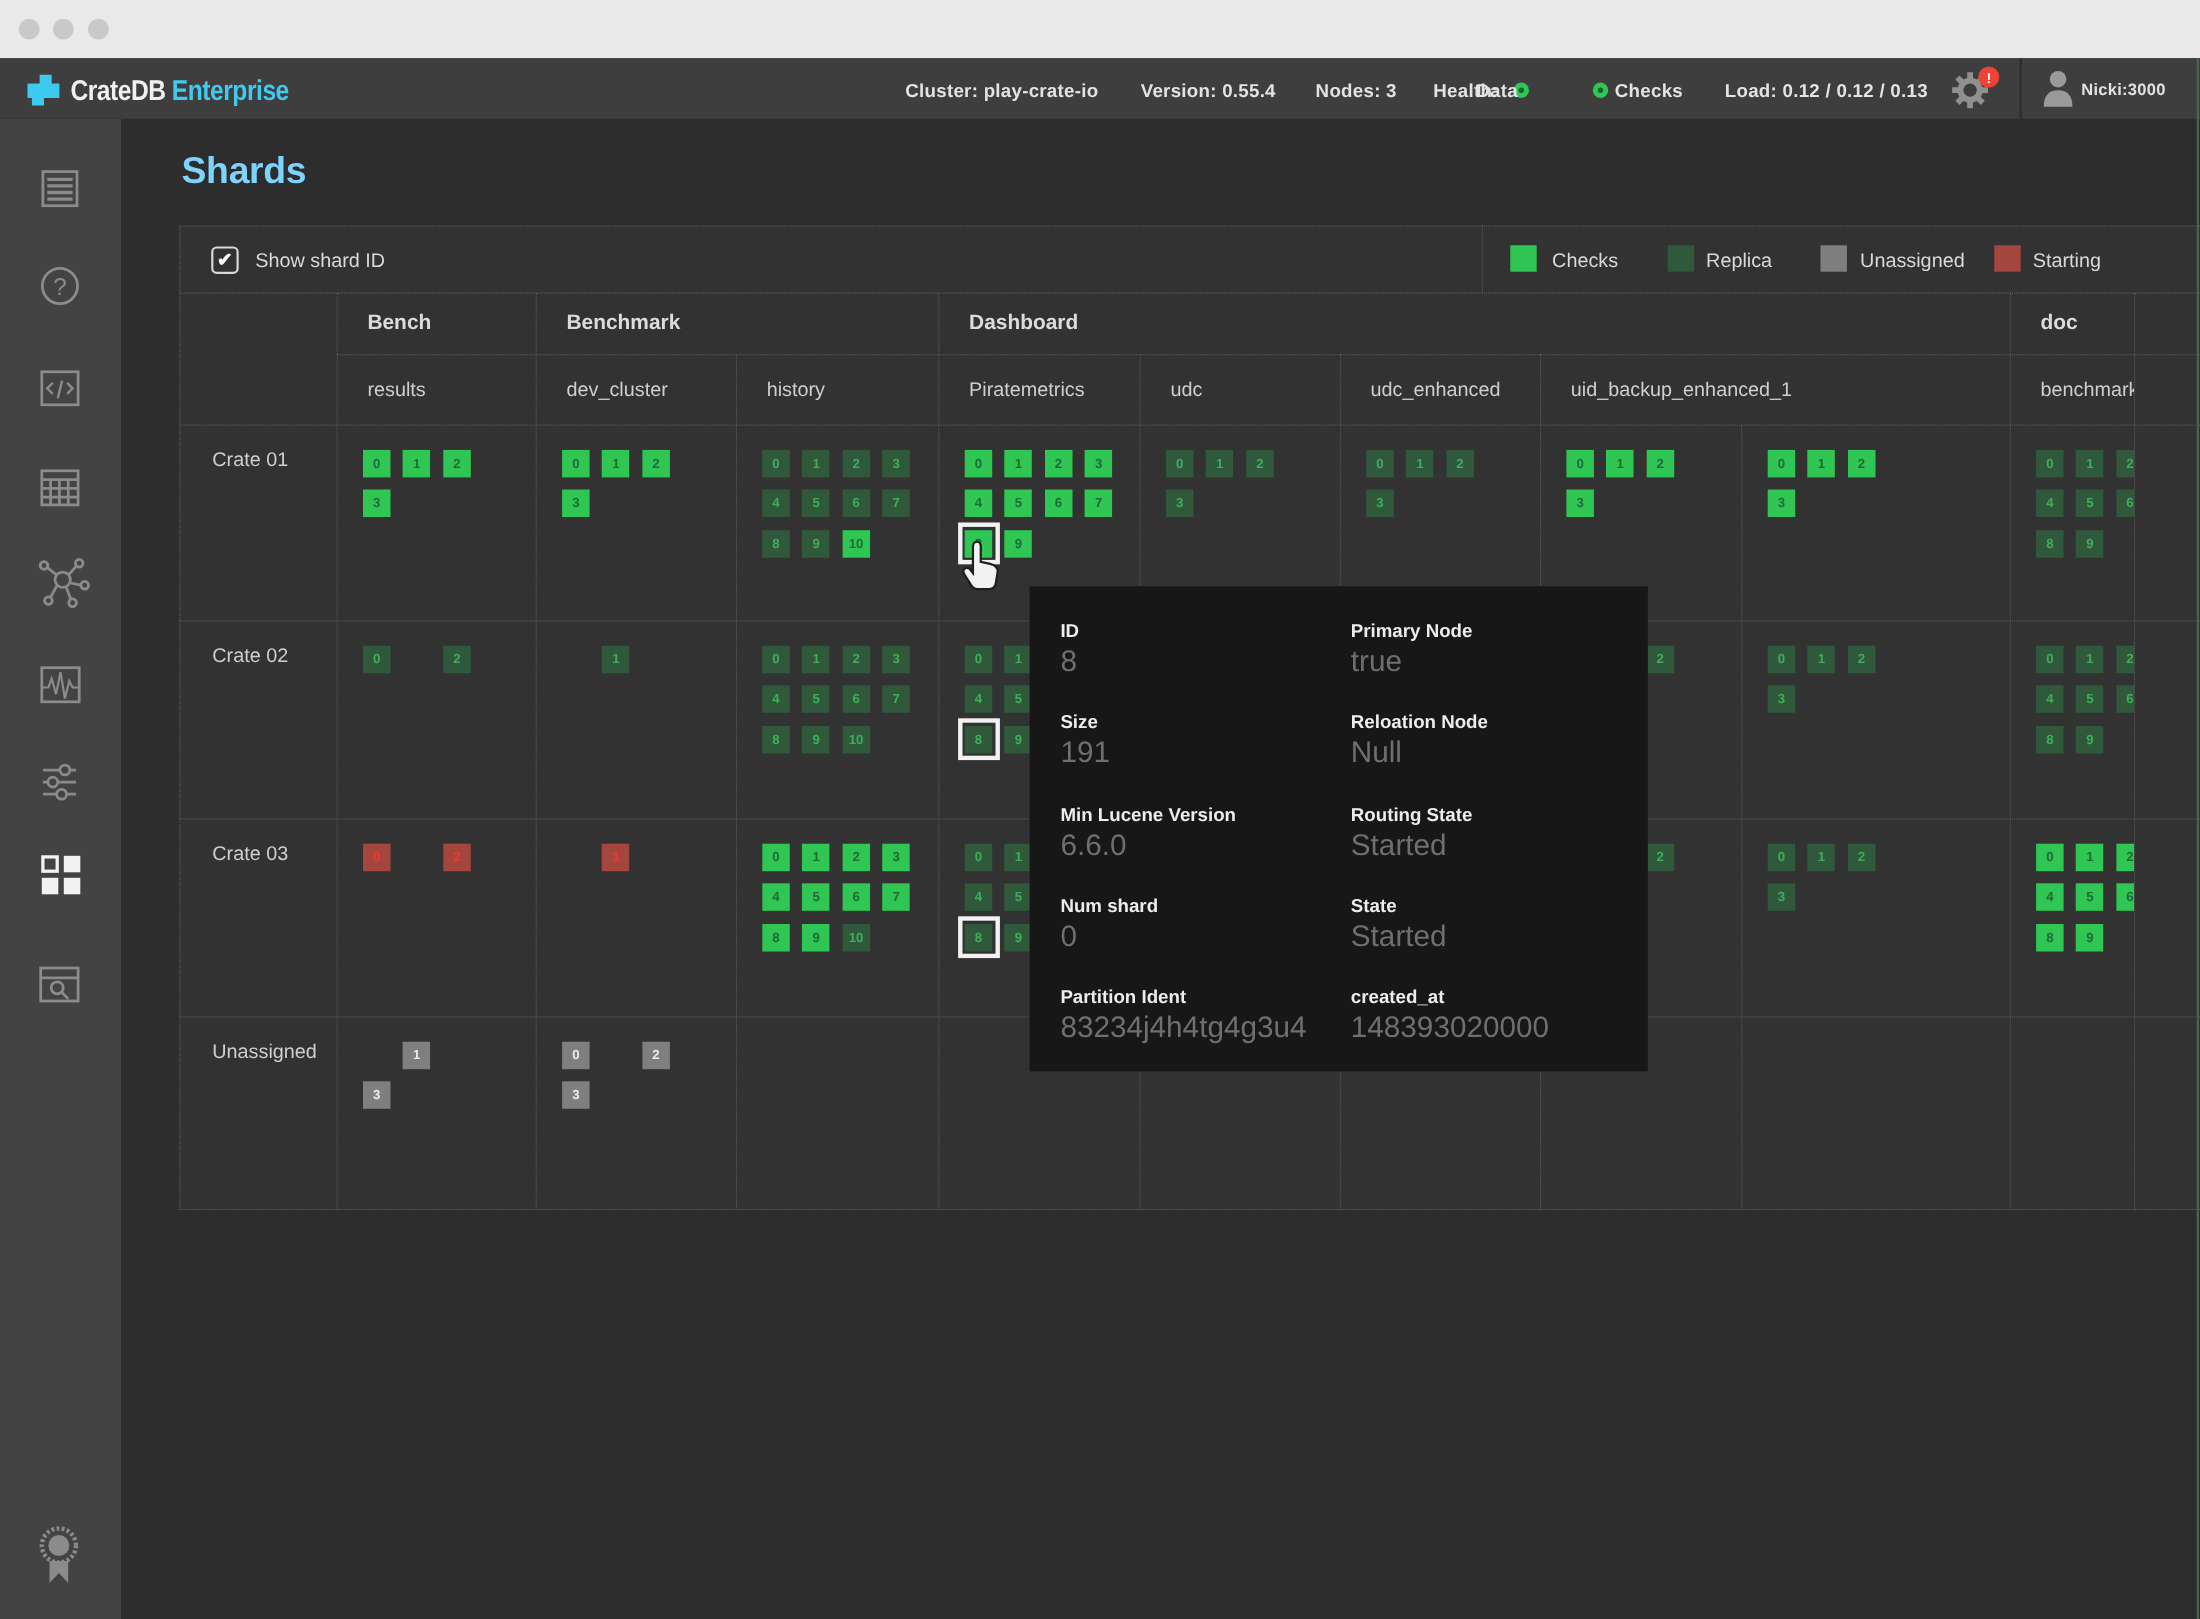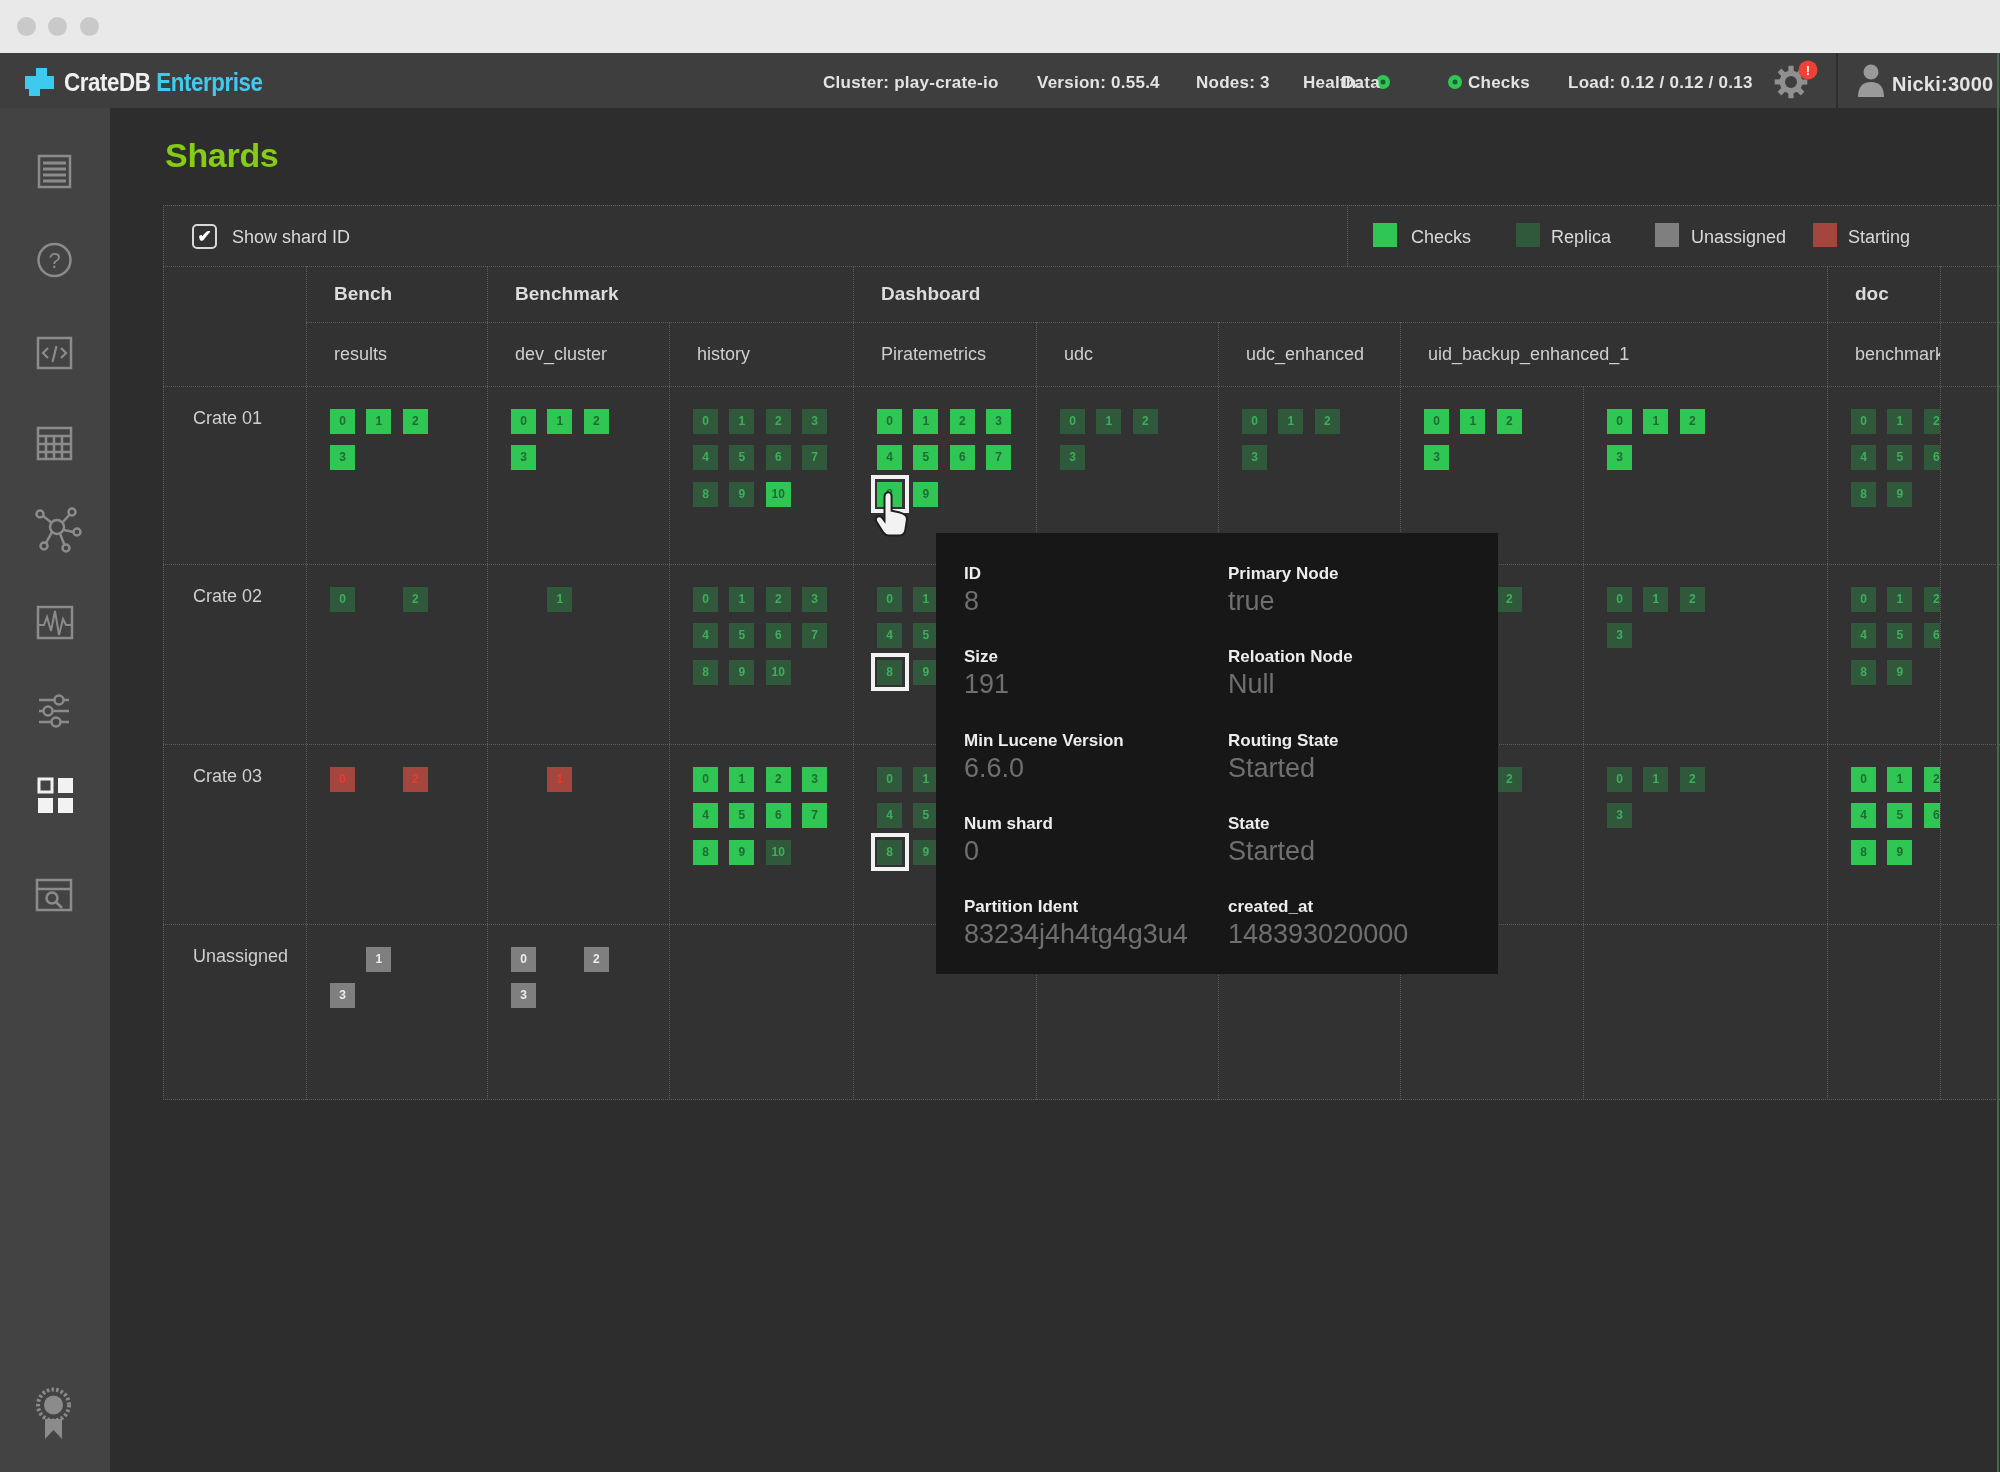--- a/index.html
+++ b/index.html
@@ -5,21 +5,21 @@
 html,body {width:2000px;height:1472px;overflow:hidden}
 body {font-family:"Liberation Sans", sans-serif;position:relative;background:#2d2d2d}
 .chrome {position:absolute;left:0;top:0;width:2000px;height:53px;background:#e9e9e9}
 .dot {position:absolute;top:17px;width:19px;height:19px;border-radius:50%;background:#c9c9c9}
 .header {position:absolute;left:0;top:53px;width:2000px;height:55px;background:#3e3e3e}
 .sidebar {position:absolute;left:0;top:108px;width:110px;height:1364px;background:#434343}
 .gedge {position:absolute;left:1997px;top:53px;width:2px;height:1419px;background:#44684d;z-index:50}
 .logo {position:absolute;left:64px;top:67px;font-size:26px;font-weight:bold;color:#f0f0f0;letter-spacing:-0.5px;transform:scaleX(0.86);transform-origin:left center}
 .logo span {color:#41c9f0;font-weight:bold}
 .hinfo {position:absolute;top:73px;font-size:17px;font-weight:bold;color:#e3e3e3;white-space:nowrap;letter-spacing:0.25px}
-.h1 {position:absolute;left:165px;top:136px;font-size:34px;font-weight:bold;color:#84cc16;letter-spacing:-0.3px}
+.h1 {position:absolute;left:165px;top:136px;font-size:34px;font-weight:bold;color:#7dd3fc;letter-spacing:-0.3px}
 .table {position:absolute;left:163px;top:205px;width:1837px;height:895px;background:#323232;border-top:1px dotted #606060;border-left:1px dotted #606060;border-bottom:1px dotted #606060}
 .hl {position:absolute;height:0;border-top:1px dotted #5c5c5c}
 .vl {position:absolute;width:0;border-left:1px dotted #5c5c5c}
 .cb {position:absolute;left:192px;top:224px;width:25px;height:25px;border:2px solid #d8d8d8;border-radius:5px;color:#fff;font-size:17px;font-weight:bold;text-align:center;line-height:22px}
 .cbl {position:absolute;left:232px;top:227px;font-size:18px;color:#d9d9d9}
 .sw {position:absolute;top:223px;width:24px;height:24px}
 .legtx {position:absolute;top:227px;font-size:18px;color:#d9d9d9}
 .ghead {position:absolute;font-size:19px;font-weight:bold;color:#dcdcdc}
 .shead {position:absolute;font-size:18px;color:#cfcfcf}
 .rlab {position:absolute;font-size:18px;color:#cfcfcf}
@@ -113,21 +113,21 @@
 </svg>
 
 <div class="logo">CrateDB <span>Enterprise</span></div>
 <div class="hinfo" style="left:823px">Cluster: play-crate-io</div>
 <div class="hinfo" style="left:1037px">Version: 0.55.4</div>
 <div class="hinfo" style="left:1196px">Nodes: 3</div>
 <div class="hinfo" style="left:1303px">Health:</div>
 <div class="hinfo" style="left:1342px">Data</div>
 <div class="hinfo" style="left:1468px">Checks</div>
 <div class="hinfo" style="left:1568px">Load: 0.12 / 0.12 / 0.13</div>
-<div class="hinfo" style="left:1892px;font-size:20px">Nicki:3000</div>
+<div class="hinfo" style="left:1892px;font-size:15px">Nicki:3000</div>
 <div class="h1">Shards</div>
 <div class="table"></div>
 <div class="hl" style="left:163px;top:266px;width:1837px"></div>
 <div class="hl" style="left:306px;top:322px;width:1694px"></div>
 <div class="hl" style="left:163px;top:386px;width:1837px"></div>
 <div class="hl" style="left:163px;top:564px;width:1837px"></div>
 <div class="hl" style="left:163px;top:744px;width:1837px"></div>
 <div class="hl" style="left:163px;top:924px;width:1837px"></div>
 <div class="vl" style="left:1347px;top:205px;height:61px"></div>
 <div class="vl" style="left:306px;top:266px;height:834px"></div>

